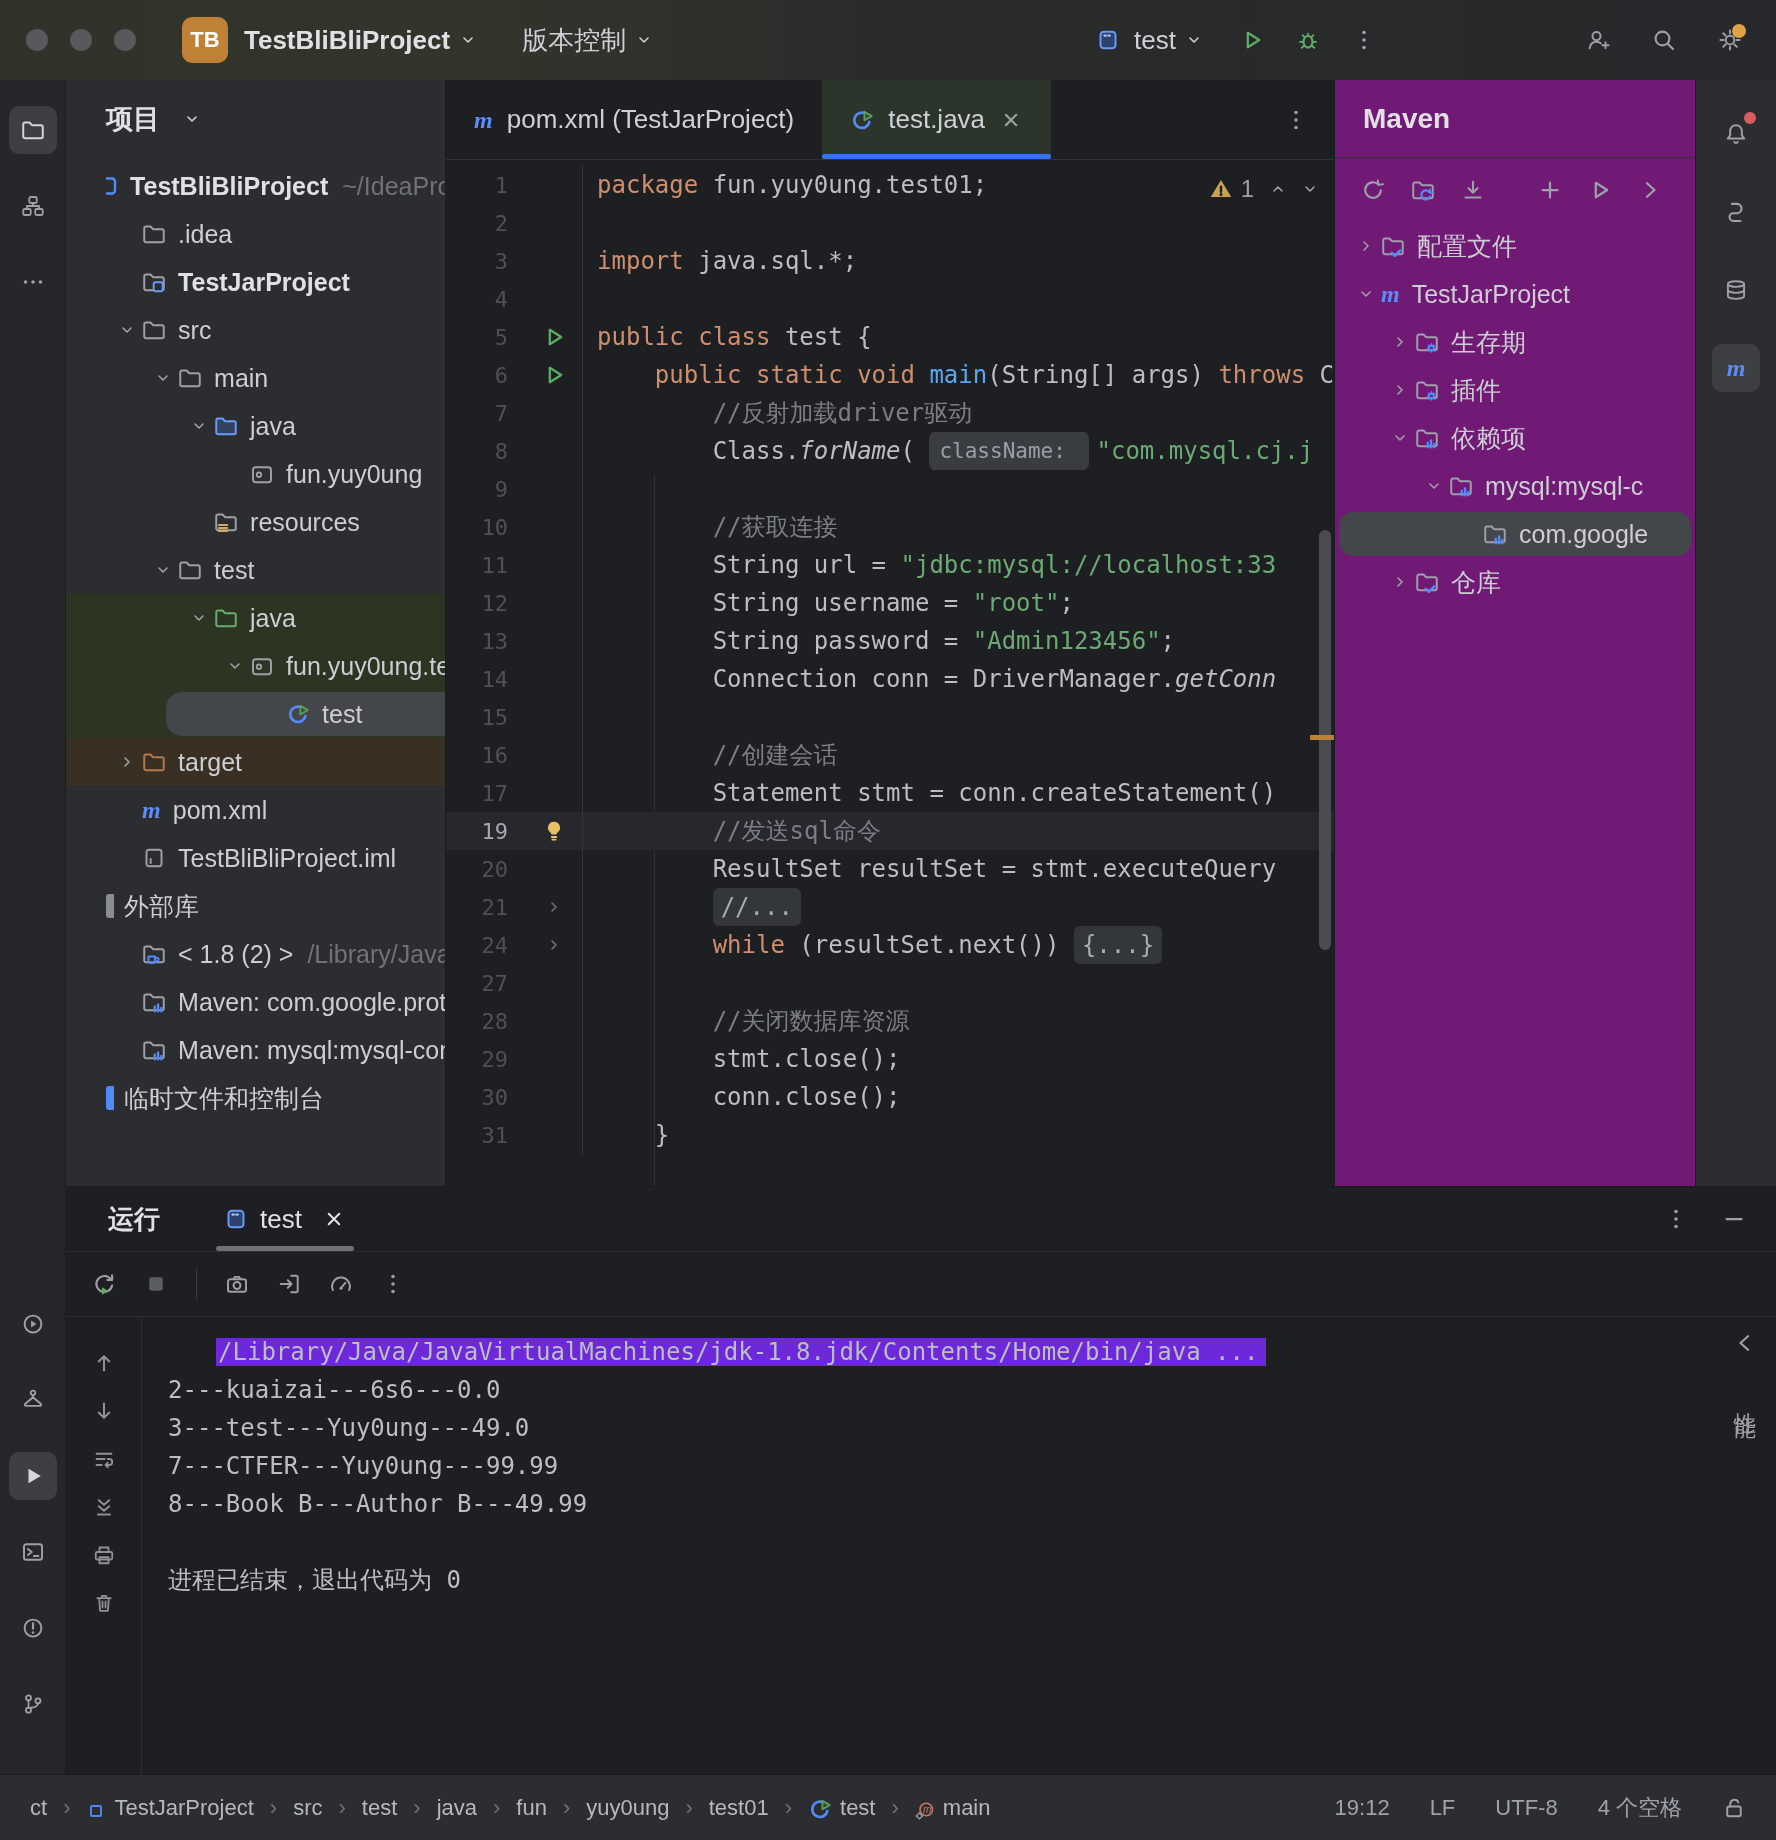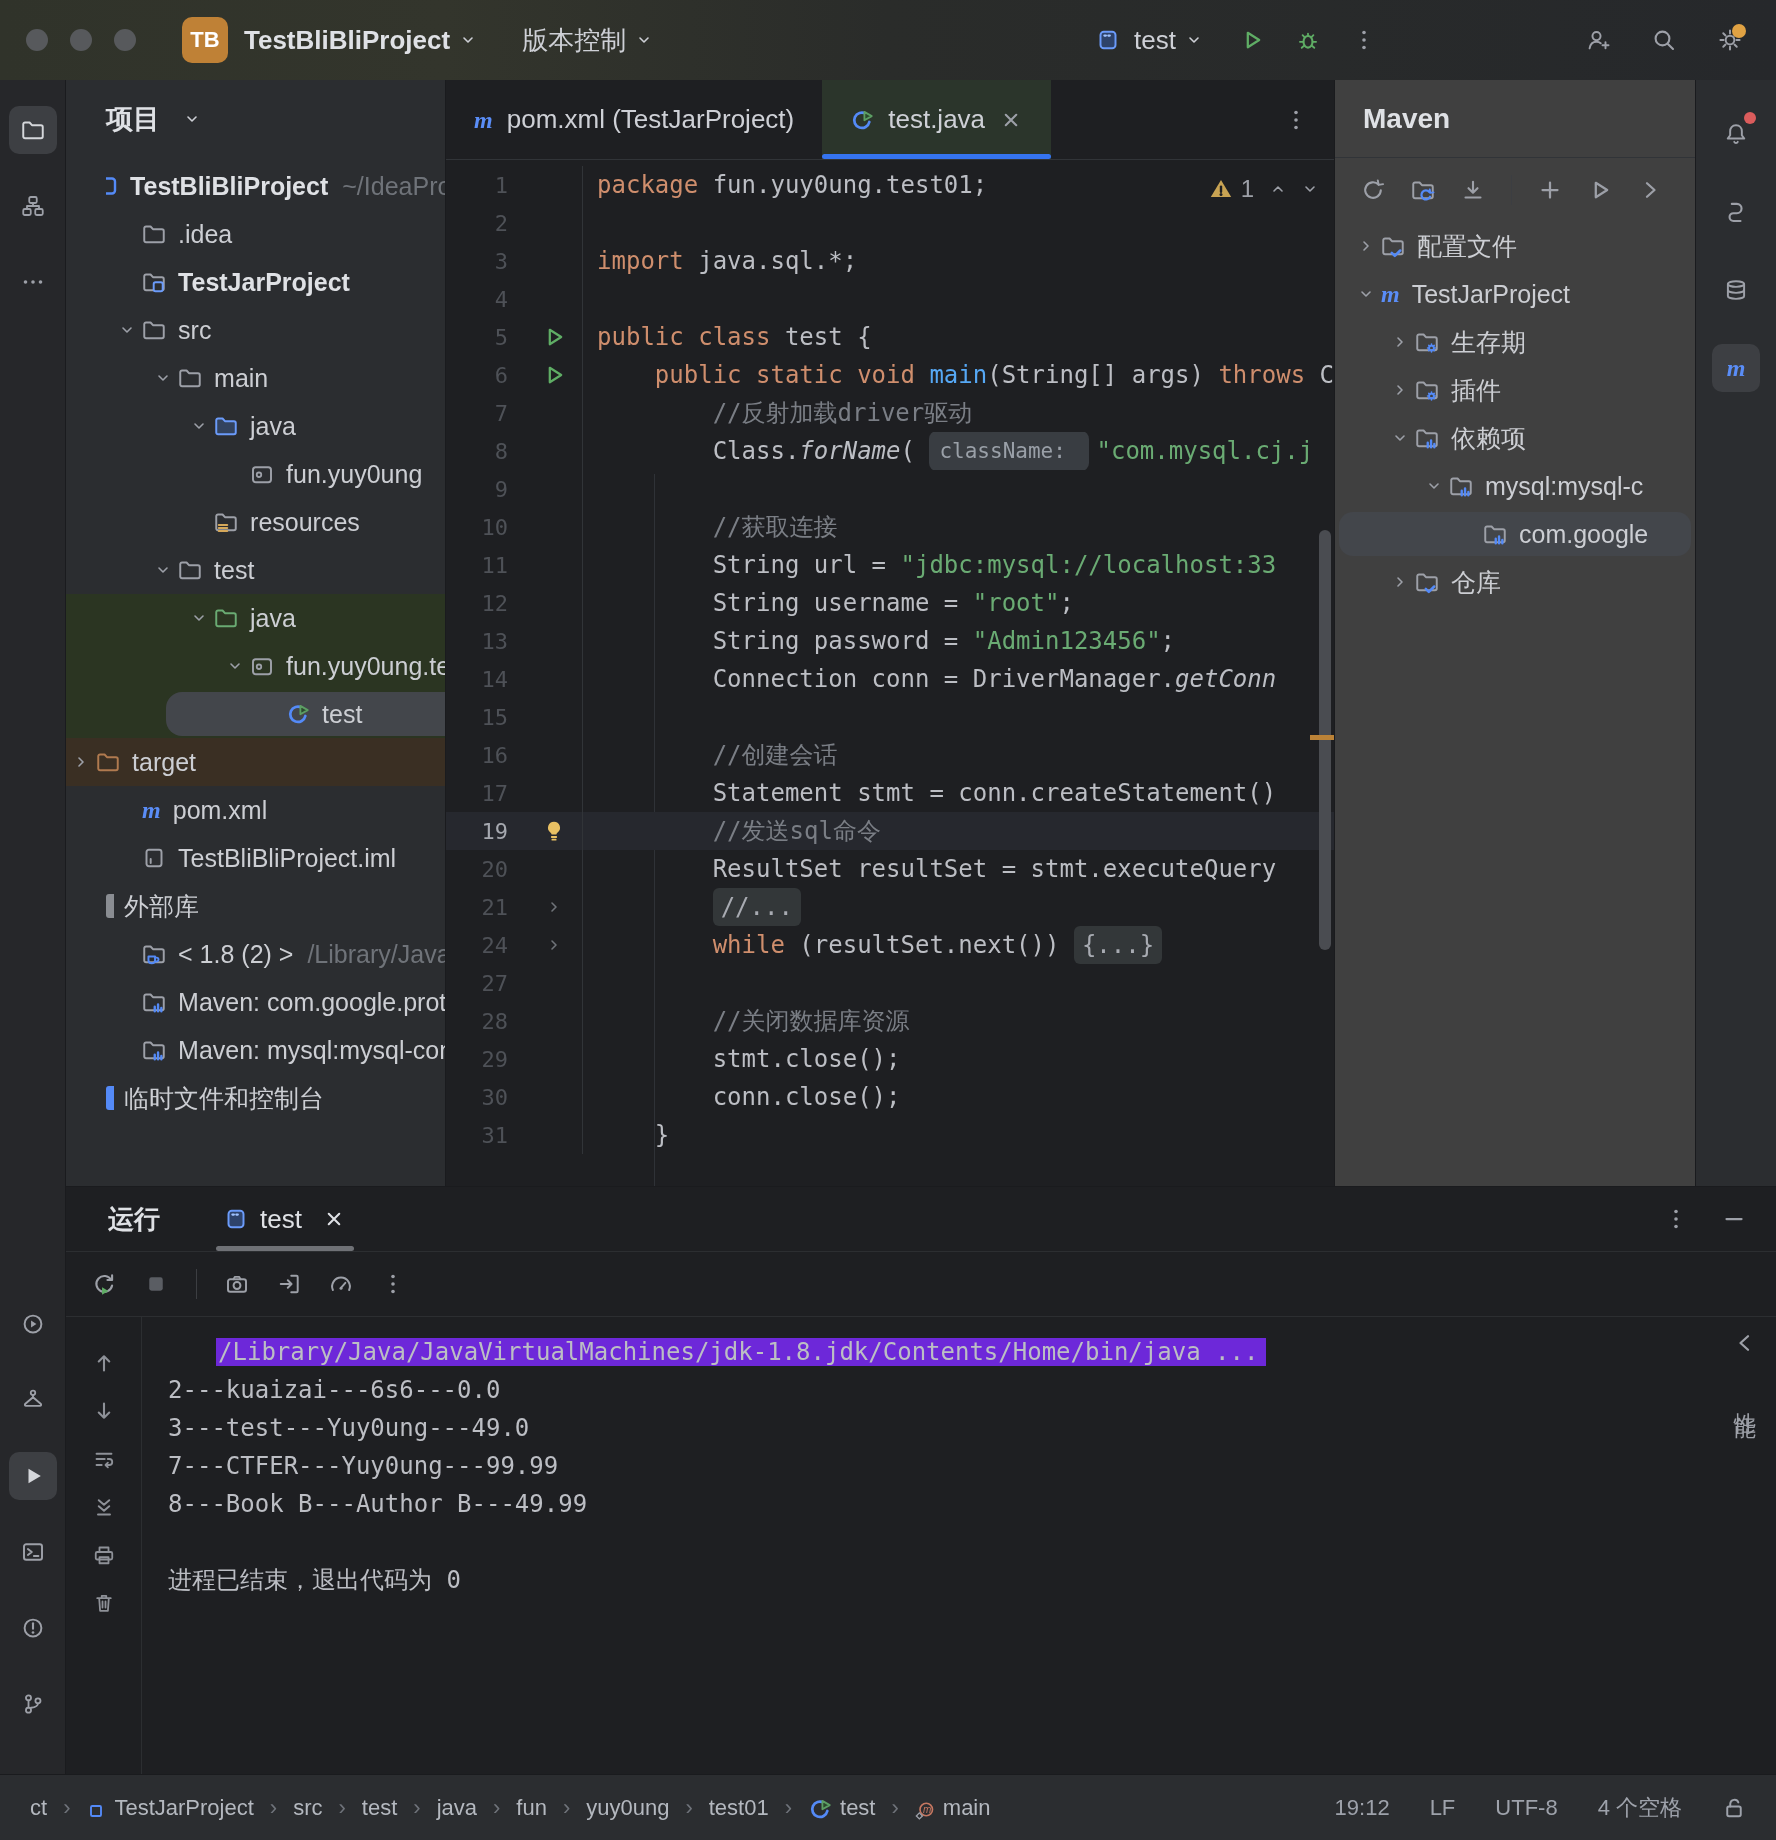--- a/index.html
+++ b/index.html
@@ -79,21 +79,21 @@
   .sk { color:#cf8e6d; } .sp { color:#bcbec4; } .sc { color:#7a7e85; } .ss { color:#6aab73; }
   .sm { color:#56a8f5; } .sim { font-style:italic; color:#bcbec4; }
   .hint { background:#393d42; color:#9aa0a8; border-radius:8px; padding:1px 10px; margin-right:8px; font-size:21px; }
   .foldbox { background:#333739; border-radius:6px; padding:0 8px; color:#a8abb2; }
   .indent-guide { position:absolute; left:208px; top:314px; bottom:0; width:1px; background:#2f3237; }
   .ed-warn { position:absolute; top:95px; right:16px; display:flex; align-items:center; gap:16px; color:#9da0a8; font-size:24px; }
   .scroll-thumb { position:absolute; right:3px; top:450px; width:12px; height:420px; border-radius:6px; background:#4a4c51; }
   .stripe-mark { position:absolute; right:0; top:655px; width:24px; height:5px; background:#bb8237; }
 
   
-  .maven-panel { width:361px; background:#404040; border-left:1px solid #1a1b1e; display:flex; flex-direction:column; overflow:hidden; }
+  .maven-panel { width:361px; background:#701a75; border-left:1px solid #1a1b1e; display:flex; flex-direction:column; overflow:hidden; }
   .mv-header { height:78px; border-bottom:1px solid #313438; display:flex; align-items:center; padding-left:28px;
     font-size:28px; font-weight:700; color:#dfe1e5; flex:none; }
   .mv-toolbar { height:64px; display:flex; align-items:center; gap:26px; padding-left:26px; color:#9da0a8; flex:none; }
   .vsep { width:1px; height:30px; background:#3c3e42; }
   .mrow { position:relative; height:48px; display:flex; align-items:center; font-size:25px; color:#ccced3; }
   .mrow .tin { position:relative; z-index:1; display:flex; align-items:center; width:100%; height:100%; }
   .selpill-m { position:absolute; left:4px; right:4px; top:2px; bottom:2px; background:#43464b; border-radius:14px; }
 
   
   .run-panel { height:588px; border-top:1px solid #1a1b1e; background:#1e1f22; display:flex; flex-direction:column; }
@@ -439,21 +439,21 @@
                 <span class="ico ticon">
                   <svg width="24" height="24" viewBox="0 0 16 16" fill="none" stroke-linecap="round" stroke-linejoin="round">
                     <path d="M12.9 9.3a5.1 5.1 0 1 1-2.4-5.5" stroke="#548af7" stroke-width="1.8"></path>
                     <path d="M9.6 2.6l4.9 2.8-4.9 2.8z" fill="#2c4a2e" stroke="#5c9e63" stroke-width="1.2"></path>
                   </svg>
                 </span>
                 <span class="tlabel ">test</span>
               </span>
             </div>
             <div class="trow brown">
-              <span class="tin" style="">
+              <span class="tin" style="padding-left:46px">
                 <span class="ico chev">
                   <svg width="16" height="16" viewBox="0 0 16 16" fill="none">
                     <path d="M6 4l4 4-4 4" stroke="currentColor" stroke-width="1.6" stroke-linecap="round" stroke-linejoin="round"></path>
                   </svg>
                 </span>
                 <span class="ico ticon">
                   <svg width="24" height="24" viewBox="0 0 16 16" fill="none" stroke-linecap="round" stroke-linejoin="round">
                     <path d="M1.5 4.2c0-.7.5-1.2 1.2-1.2h3l1.6 1.8h6c.7 0 1.2.5 1.2 1.2v6.3c0 .7-.5 1.2-1.2 1.2H2.7c-.7 0-1.2-.5-1.2-1.2z" fill="none" stroke="#b07a4f" stroke-width="1.3"></path>
                   </svg>
                 </span>

